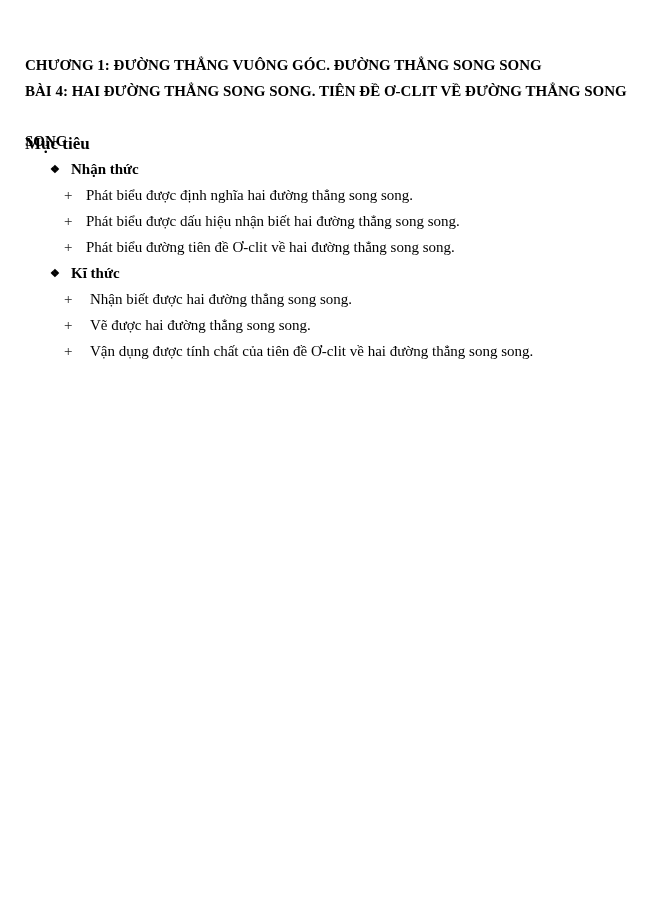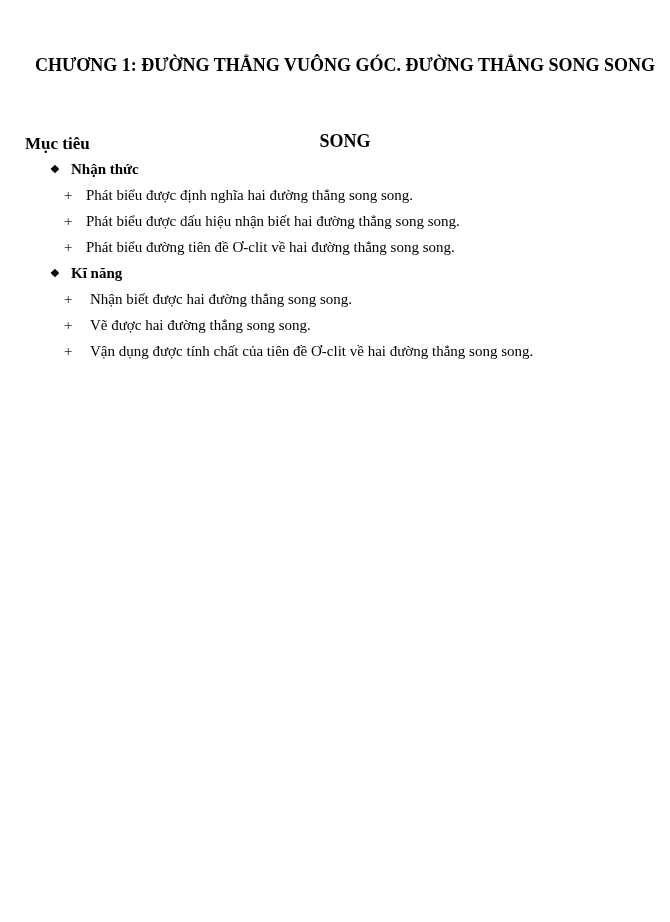--- a/index.html
+++ b/index.html
@@ -20,23 +20,22 @@
       left: 0;
       top: 0;
       width: 670px;
       height: 922px;
       background: #ffffff;
     }
     .title {
       position: absolute;
       left: 25px;
       width: 640px;
-      text-align: center;
       font-weight: bold;
-      font-size: 18px;
+      font-size: 15px;
       line-height: 26px;
       white-space: nowrap;
     }
     .title.t1 { top: 52px; }
     .title.t2 { top: 78px; }
     .title.t3 { top: 104px; margin-top: 24px; }
 
     .section-heading {
       position: absolute;
       left: 25px;
@@ -86,20 +85,21 @@
     .item.kn1 { top: 288px; }
     .item.kn2 { top: 314px; }
     .item.kn3 { top: 340px; }
   </style>
 </head>
 <body>
 
 <div class="page">
 
   <div class="title t1">CHƯƠNG 1: ĐƯỜNG THẲNG VUÔNG GÓC. ĐƯỜNG THẲNG SONG SONG</div>
+  <div class="title t2">BÀI 4: HAI ĐƯỜNG THẲNG SONG SONG. TIÊN ĐỀ Ơ-CLIT VỀ ĐƯỜNG THẲNG SONG</div>
   <div class="title t3">SONG</div>
 
   <div class="section-heading">Mục tiêu</div>
 
   <div class="sub-heading kt">
     <span class="diamond">❖</span>
     <span>Nhận thức</span>
   </div>
 
   <div class="item kt kt1">
@@ -110,21 +110,21 @@
     <span class="plus">+</span>
     <span>Phát biểu được dấu hiệu nhận biết hai đường thẳng song song.</span>
   </div>
   <div class="item kt kt3">
     <span class="plus">+</span>
     <span>Phát biểu đường tiên đề Ơ-clit về hai đường thẳng song song.</span>
   </div>
 
   <div class="sub-heading kn">
     <span class="diamond">❖</span>
-    <span>Kĩ năng</span>
+    <span>Kĩ thức</span>
   </div>
 
   <div class="item kn kn1">
     <span class="plus">+</span>
     <span>Nhận biết được hai đường thẳng song song.</span>
   </div>
   <div class="item kn kn2">
     <span class="plus">+</span>
     <span>Vẽ được hai đường thẳng song song.</span>
   </div>

